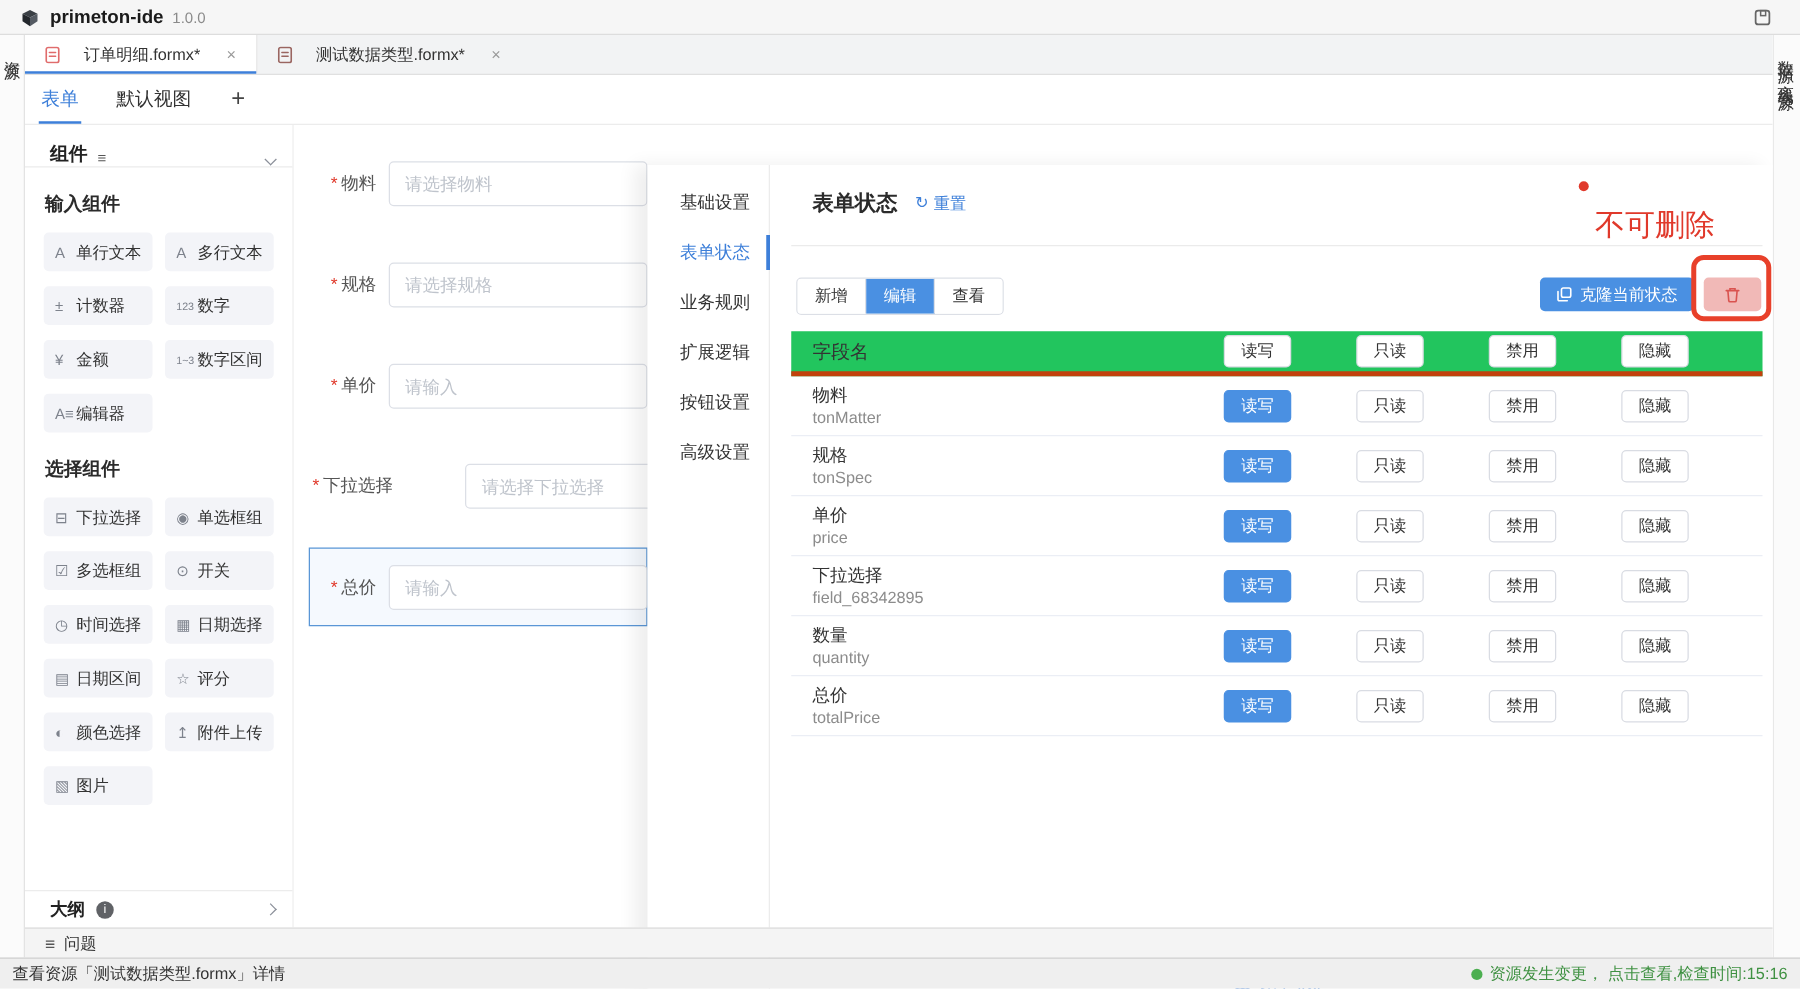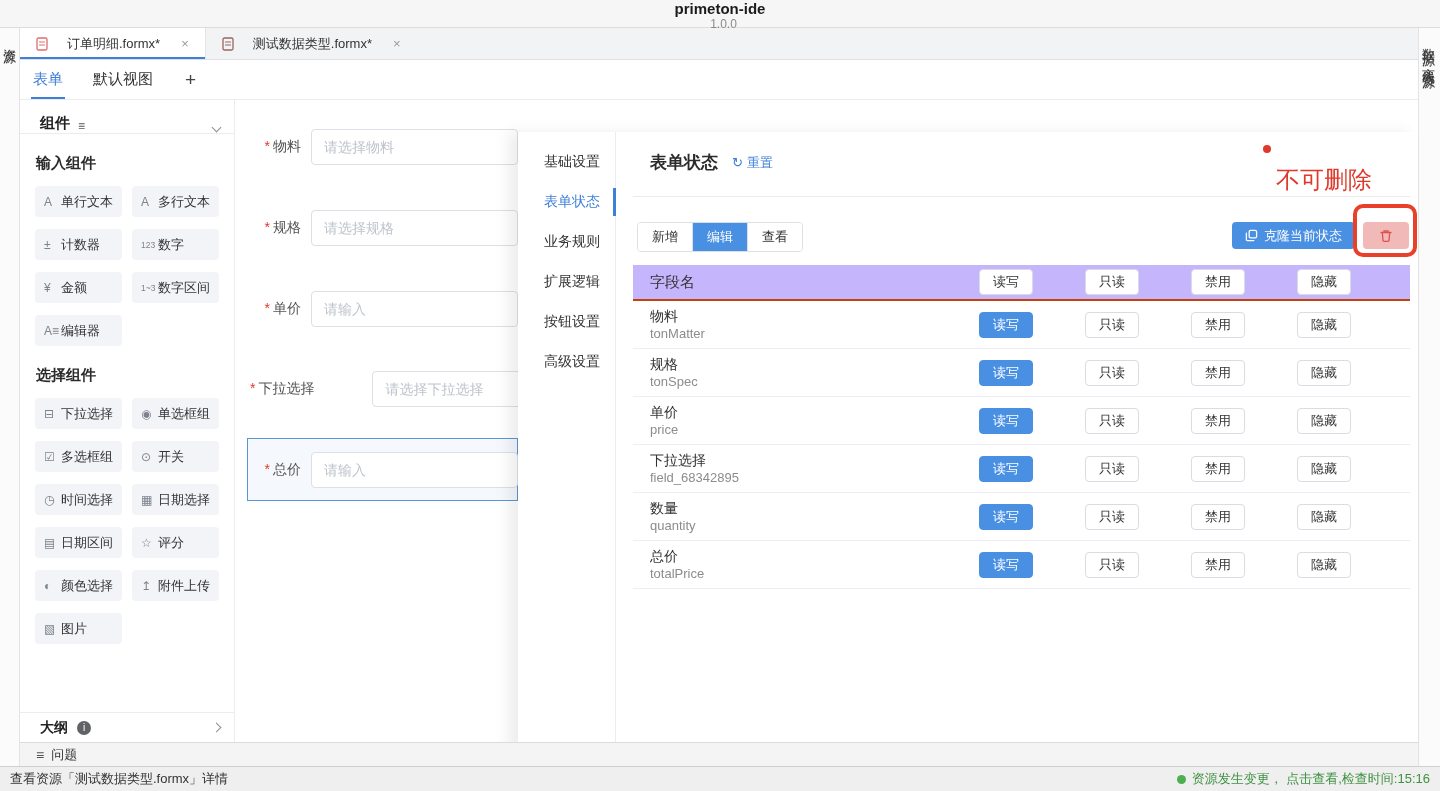--- a/index.html
+++ b/index.html
@@ -1,21 +1,21 @@
 <!DOCTYPE html>
 <html><head>
 <meta charset="utf-8">
 <style>
   * { margin:0; padding:0; box-sizing:border-box; }
   html,body { width:1440px; height:791px; }
   body { font-family:"Liberation Sans","DejaVu Sans",sans-serif; color:#333; background:#fff; overflow:hidden; }
   .app { position:relative; width:1440px; height:791px; background:#fff; }
 
   
-  .titlebar { position:absolute; left:0; top:0; width:1440px; height:28px; background:#f6f6f6; border-bottom:1px solid #ddd; display:flex; align-items:center; padding:0 10px;flex-direction:column; }
+  .titlebar { position:absolute; left:0; top:0; width:1440px; height:28px; background:#f6f6f6; border-bottom:1px solid #ddd; display:flex; align-items:center; padding:0 10px; }
   .logo { width:16px; height:16px; margin:0 8px 0 6px; }
   .app-name { font-size:15px; font-weight:bold; color:#1b1b1b; }
   .app-version { font-size:12px; color:#8a8a8a; margin-left:7px; }
   .titlebar-right { margin-left:auto; display:flex; align-items:center; padding-right:12px; }
 
   
   .rail { position:absolute; top:28px; height:738px; background:#fbfbfb; font-size:13px; color:#333; }
   .rail-left { left:0; width:20px; border-right:1px solid #e3e3e3; }
   .rail-right { right:0; width:22px; border-left:1px solid #e3e3e3; }
   .rail-text { writing-mode:vertical-lr; text-orientation:upright; letter-spacing:3px; margin:10px auto 0; display:block; text-align:center; width:100%; cursor:pointer; }
@@ -89,21 +89,21 @@
   .seg-group { position:absolute; left:21px; top:90px; display:flex; border:1px solid #dcdfe6; border-radius:4px; overflow:hidden; height:30px; }
   .seg-btn { min-width:53px; padding:0 14px; font-size:13px; color:#333; background:#fff; display:flex; align-items:center; justify-content:center; cursor:pointer; border-right:1px solid #dcdfe6; }
   .seg-btn:last-child { border-right:none; }
   .seg-btn.active { background:#4a90e2; color:#fff; }
 
   .clone-btn { position:absolute; left:616px; top:90px; height:27px; padding:0 13px; background:#4a90e2; border:none; border-radius:4px; color:#fff; font-size:13px; display:flex; align-items:center; gap:6px; cursor:pointer; font-family:inherit; }
   .delete-btn { position:absolute; left:747px; top:90px; width:46px; height:27px; background:#f1b9b7; border:none; border-radius:4px; display:flex; align-items:center; justify-content:center; cursor:not-allowed; }
 
   .state-table { position:absolute; left:17px; top:133px; width:777px; }
   .t-row { display:grid; grid-template-columns:320px 106px 106px 106px 106px; align-items:center; border-bottom:1px solid #ebeef5; }
-  .t-head { background:#c4b5fd; height:36px; border-bottom:2px solid #c2410c; }
+  .t-head { background:#22c55e; height:36px; border-bottom:4px solid #c2410c; }
   .t-head .t-name { font-size:15px; font-weight:500; color:#333; }
   .t-name { padding-left:17px; }
   .t-body-row { height:48px; }
   .cell-name { padding-left:17px; display:flex; flex-direction:column; justify-content:center; gap:2px; }
   .row-label { font-size:14px; color:#333; line-height:16px; }
   .row-code { font-size:13px; color:#8c8c8c; line-height:15px; }
   .t-btn-cell { display:flex; justify-content:center; }
   .state-btn { width:54px; height:26px; border:1px solid #d9dce3; border-radius:4px; background:#fff; font-size:13px; color:#333; cursor:pointer; font-family:inherit; display:flex; align-items:center; justify-content:center; }
   .state-btn.active { background:#4a90e2; border-color:#4a90e2; color:#fff; }
 

